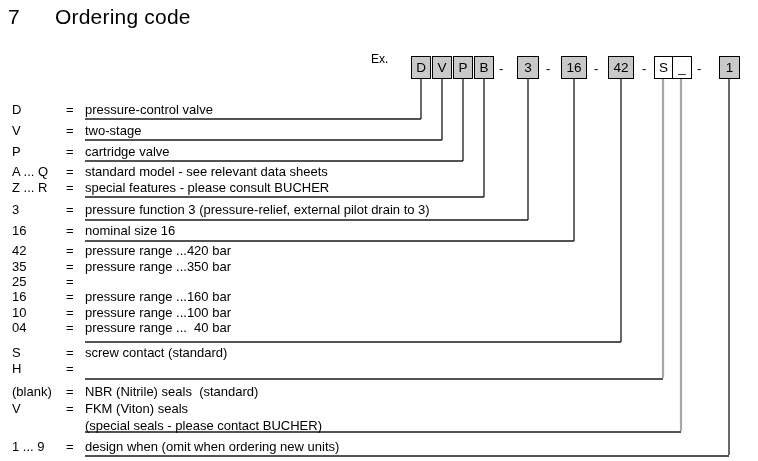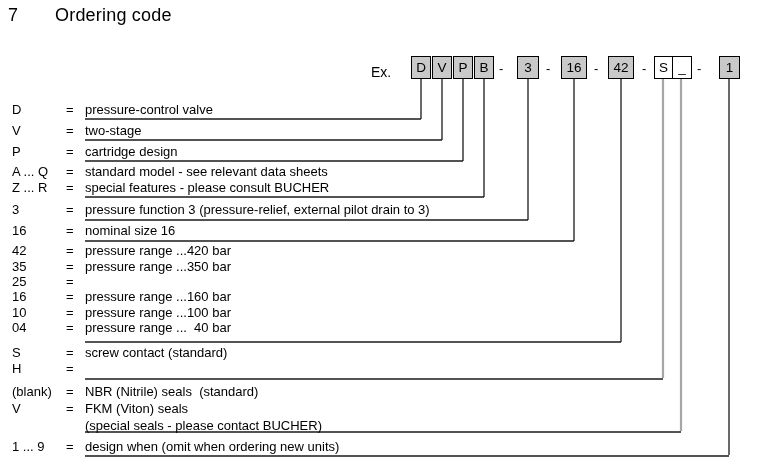--- a/index.html
+++ b/index.html
@@ -5,23 +5,23 @@
   :root{
     --bg:#ffffff; --ink:#000000; --box-fill:#c9c9c9; --box-border:#000000;
     --line-dark:#1a1a1a; --line-gray:#a6a6a6;
   }
   html,body{margin:0;padding:0;}
   body{background:#e8e8e8;font-family:"Liberation Sans","DejaVu Sans",sans-serif;}
   .page{
     position:relative;width:758px;height:461px;background:var(--bg);
     color:var(--ink);overflow:hidden;
   }
-  .title-row{position:absolute;top:5px;left:8px;font-size:18px;font-weight:400;letter-spacing:0.2px;}
+  .title-row{position:absolute;top:5px;left:8px;font-size:21px;font-weight:400;letter-spacing:0.2px;}
   .title-num{display:inline-block;width:47px;}
-  .ex-label{position:absolute;left:371px;top:64px;font-size:14px;}
+  .ex-label{position:absolute;left:371px;top:52px;font-size:12px;}
   .cellgroup{position:absolute;top:56px;display:flex;gap:1px;}
   .cell{
     box-sizing:border-box;width:20px;height:23px;border:1px solid var(--box-border);
     background:var(--box-fill);display:flex;align-items:center;justify-content:center;
     font-size:13.5px;
   }
   .cellgroup.white{gap:0;}
   .cellgroup.white .cell{background:#ffffff;width:19px;}
   .cellgroup.white .cell + .cell{border-left:none;}
   .box{
@@ -101,21 +101,21 @@
     <span class="txt"><span>pressure-control valve</span><b></b></span>
   </div>
   <div class="row" style="top:124px">
     <span class="lbl">V</span>
     <span class="eq">=</span>
     <span class="txt"><span>two-stage</span><b></b></span>
   </div>
   <div class="row" style="top:145px">
     <span class="lbl">P</span>
     <span class="eq">=</span>
-    <span class="txt"><span>cartridge design</span><b></b></span>
+    <span class="txt"><span>cartridge valve</span><b></b></span>
   </div>
   <div class="row" style="top:165px">
     <span class="lbl">A ... Q</span>
     <span class="eq">=</span>
     <span class="txt"><span>standard model - see relevant data sheets</span><b></b></span>
   </div>
   <div class="row" style="top:181px">
     <span class="lbl">Z ... R</span>
     <span class="eq">=</span>
     <span class="txt"><span>special features - please consult BUCHER</span><b></b></span>

